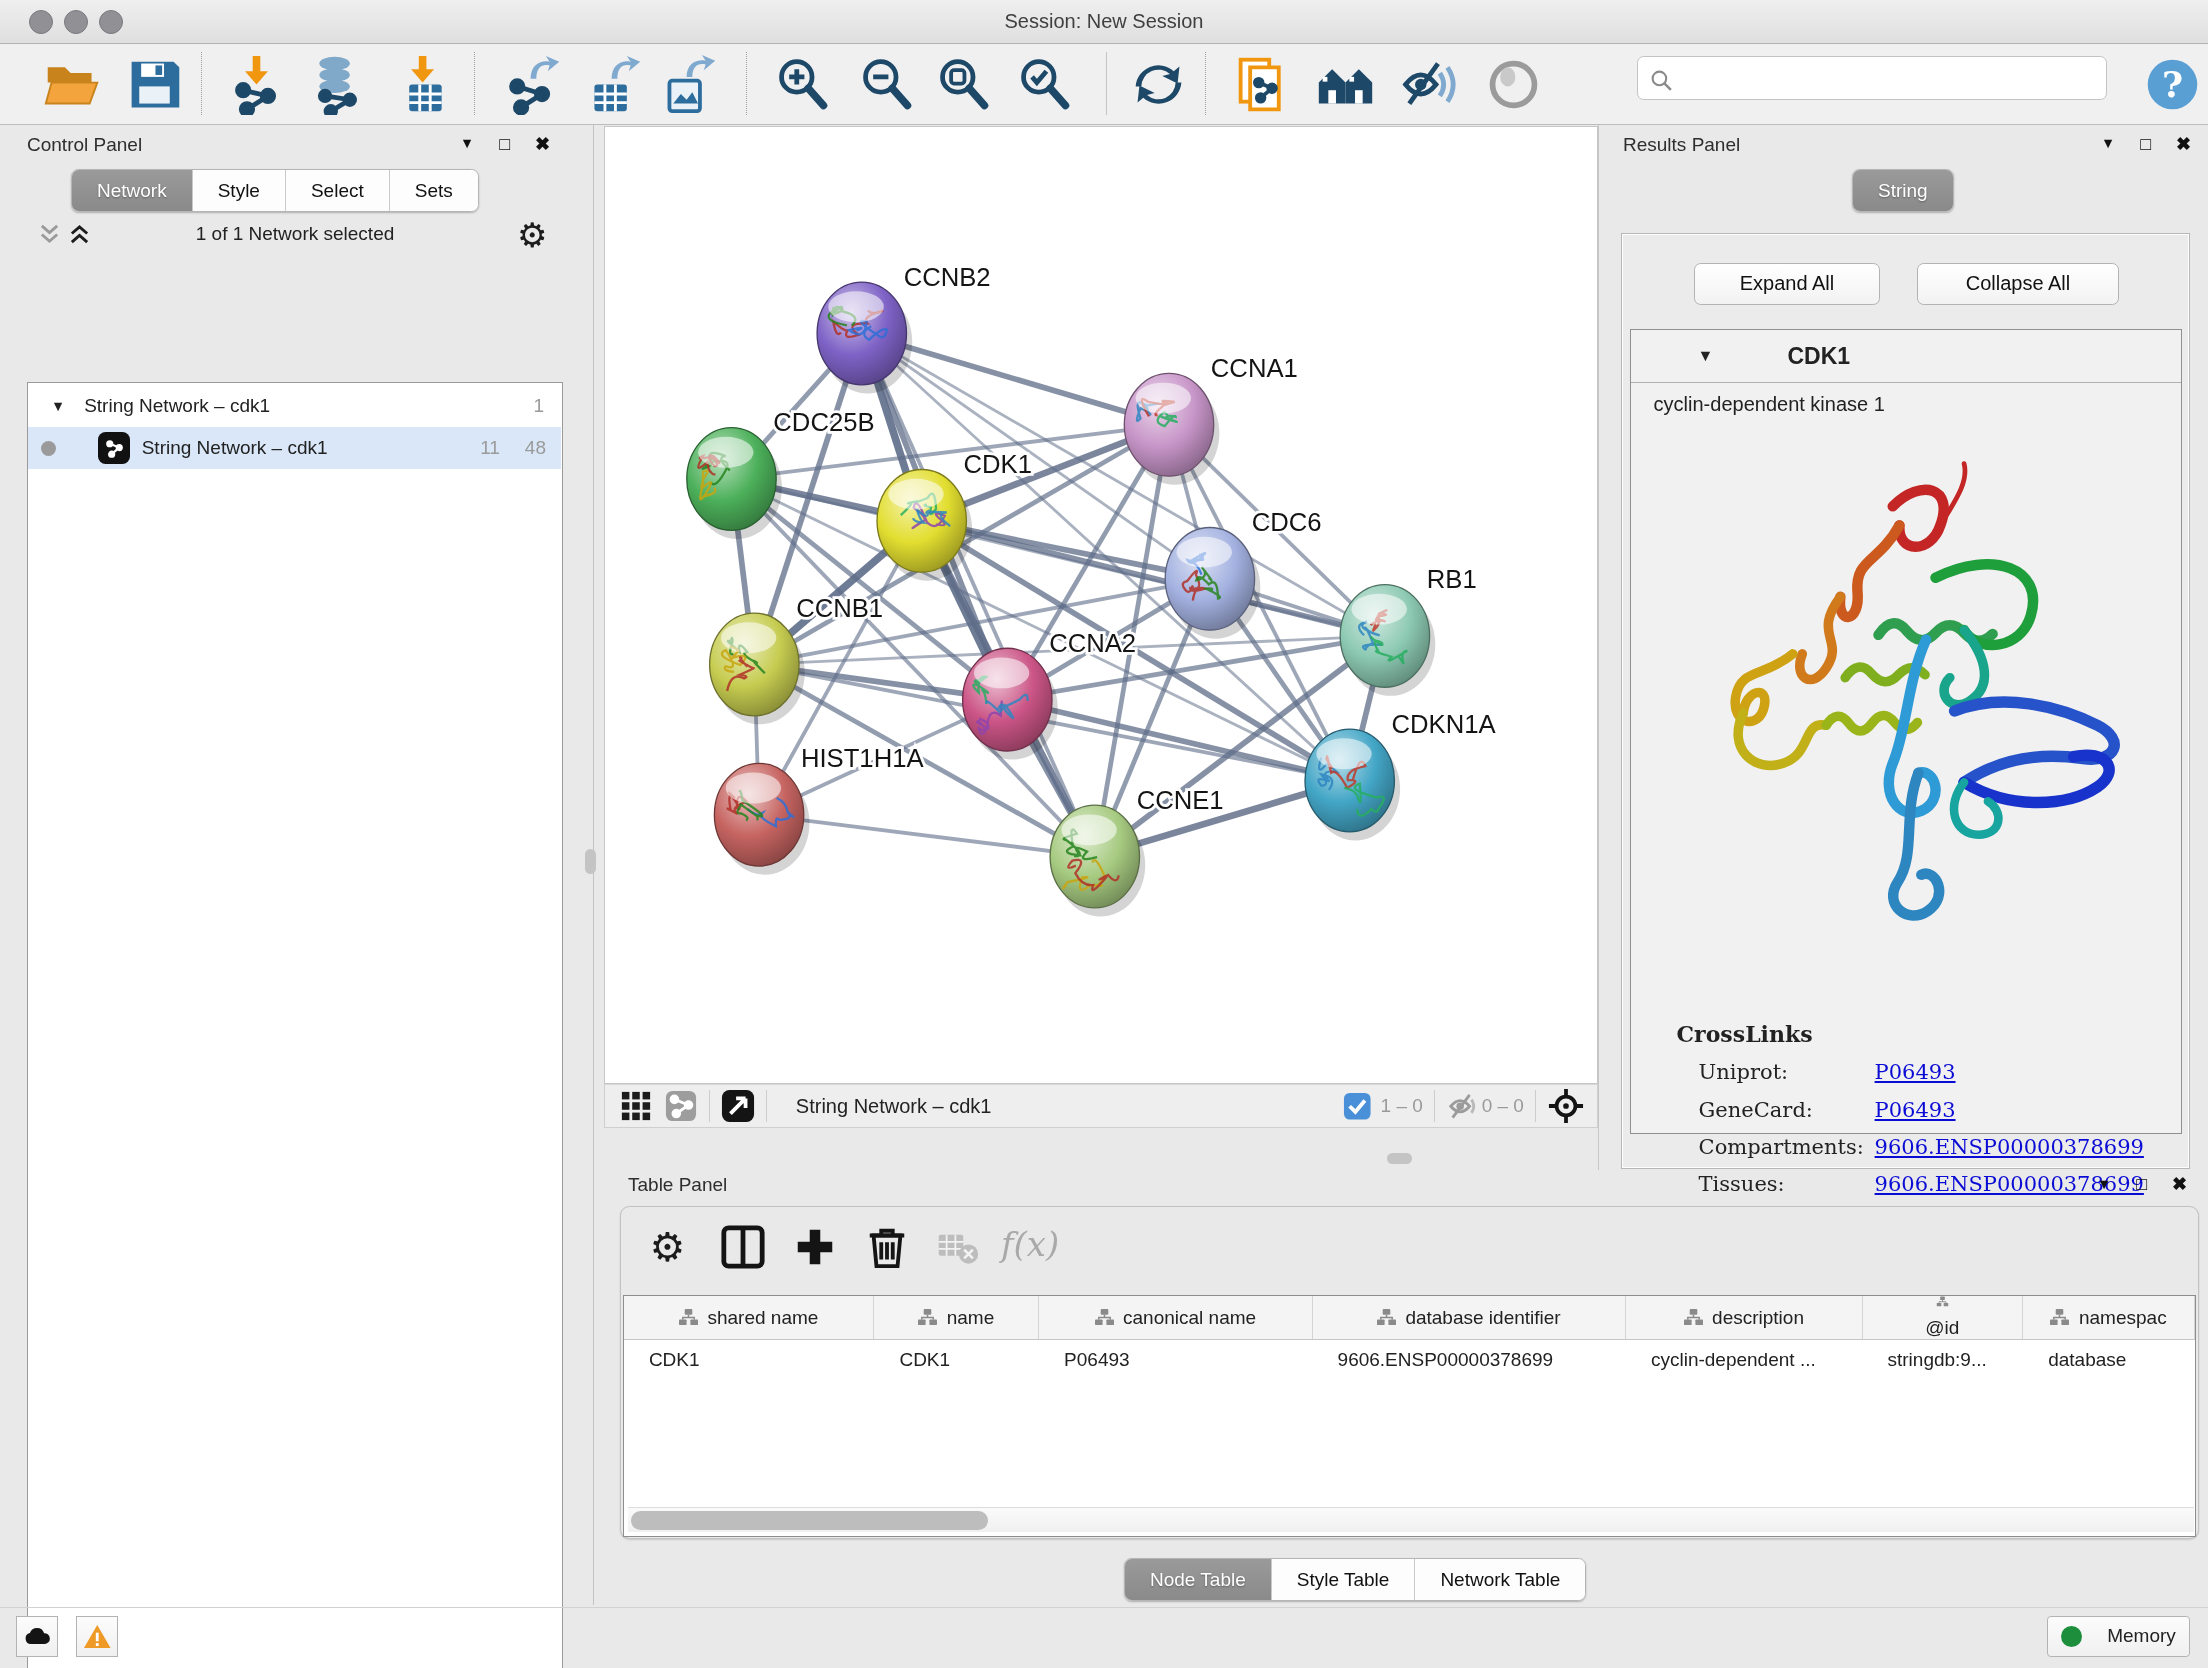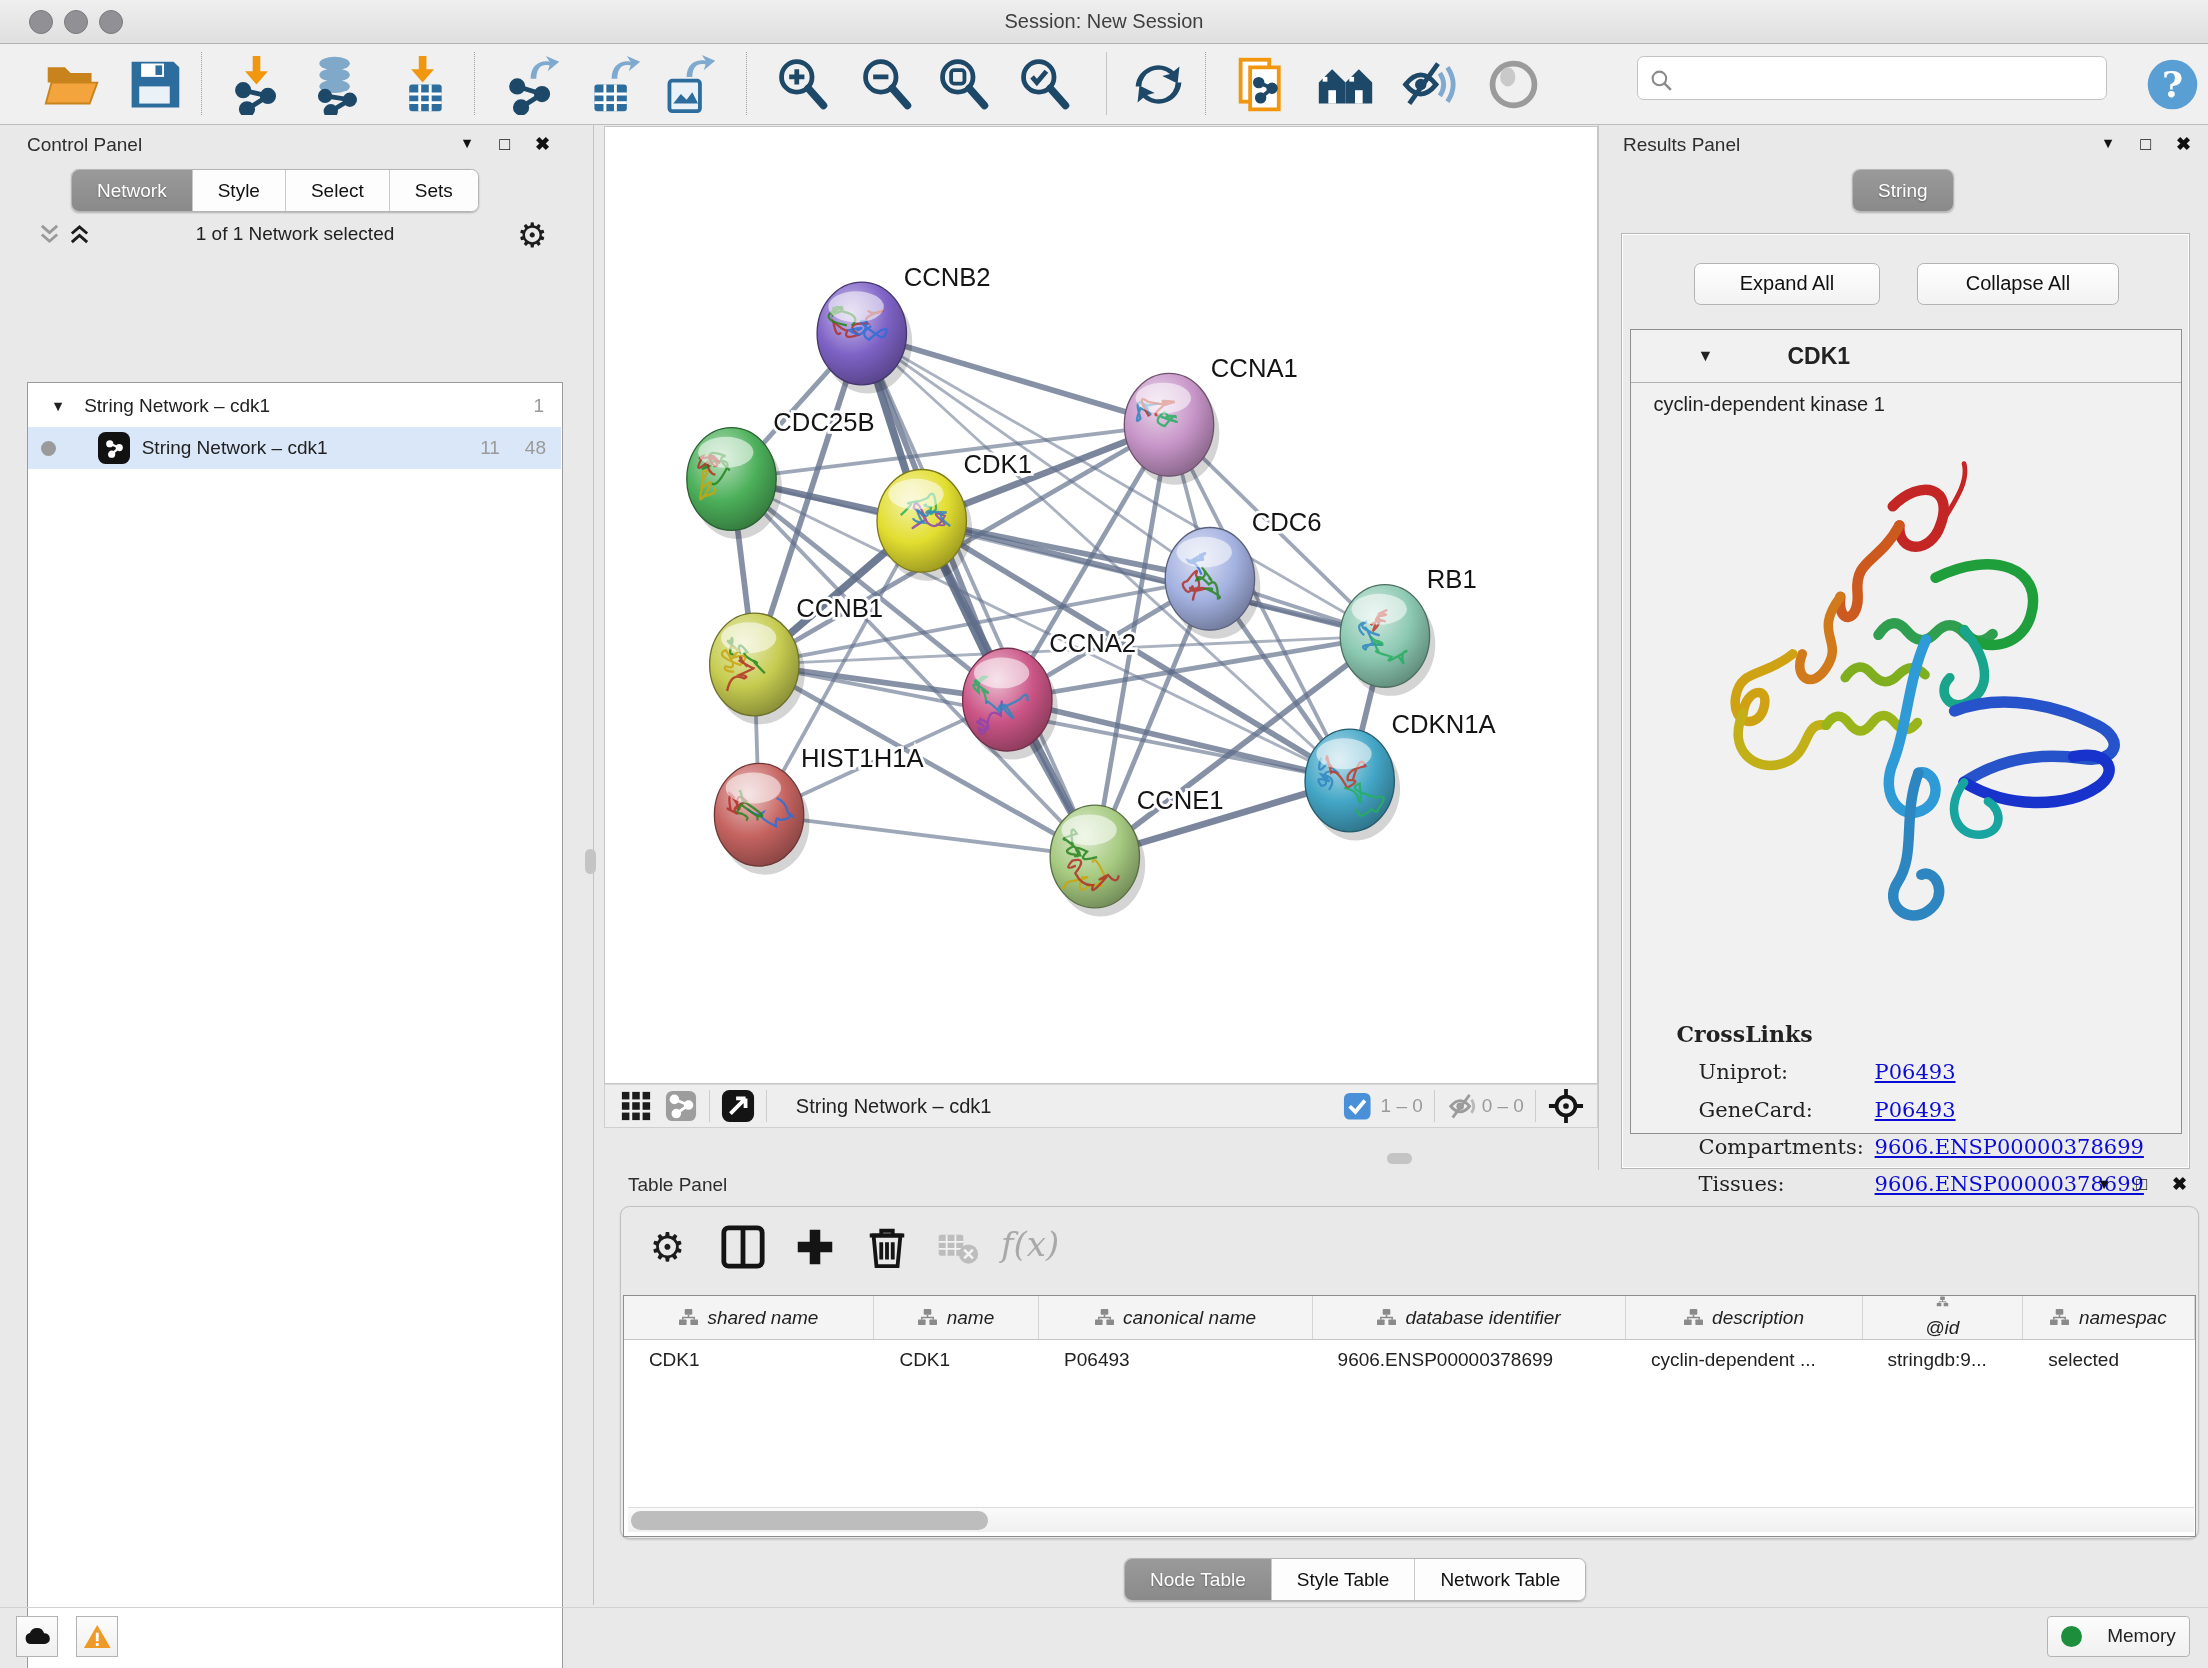--- a/index.html
+++ b/index.html
@@ -84,21 +84,21 @@
   
   #table-panel { left:604px; top:1170px; width:1605px; height:438px; }
   #tp-box { position:absolute; left:16px; top:36px; width:1579px; height:333px;
     background:#e9e9e9; border:1px solid #c2c2c2; border-radius:9.5px; box-shadow:0 1px 1.9px rgba(0,0,0,.15); }
   .tp-icon { position:absolute; top:17px; width:46px; height:46px; }
   #tp-table { position:absolute; left:1.9px; top:88px; width:1573px; height:242px;
     background:#fff; border:1.9px solid #8d8d8d; }
   .th-row { position:absolute; left:0; top:0; height:44px; width:100%; background:#f4f4f4;
     border-bottom:1px solid #c6c6c6; display:flex; }
   .th { display:flex; align-items:center; justify-content:center; gap:9.5px; font-size:19px;
-    border-right:1px solid #d4d4d4;font-style:italic; }
+    border-right:1px solid #d4d4d4; }
   .td-row { position:absolute; left:0; top:44px; height:40px; width:100%; display:flex; }
   .td { display:flex; align-items:center; font-size:19px; padding-left:25px; }
   #tp-scroll { position:absolute; left:3.8px; bottom:3.8px; width:1566px; height:25px;
     background:linear-gradient(#fafafa,#f0f0f0); border-top:1px solid #ddd; }
   #tp-thumb { position:absolute; left:3.8px; top:2.9px; width:357px; height:19px; background:#bdbdbd; border-radius:9.5px; }
 
   
   #statusbar { left:0; top:1607px; width:2208px; height:61px; border-top:1.9px solid #d2d2d2; }
   .sb-btn { position:absolute; top:7.6px; height:41px; background:linear-gradient(#fcfcfc,#f0f0f0);
     border:1px solid #b3b3b3; display:flex; align-items:center; justify-content:center; }
@@ -795,21 +795,21 @@
             <span>namespac</span>
           </div>
         </div>
       <div class="td-row" id="tp-datarow">
           <div class="td" style="width: 251px;">CDK1</div>
           <div class="td" style="width: 165px;">CDK1</div>
           <div class="td" style="width: 274px;">P06493</div>
           <div class="td" style="width: 314px;">9606.ENSP00000378699</div>
           <div class="td" style="width: 237px;">cyclin-dependent ...</div>
           <div class="td" style="width: 161px;">stringdb:9...</div>
-          <div class="td" style="width: 172px;">selected</div>
+          <div class="td" style="width: 172px;">database</div>
         </div>
       <div id="tp-scroll">
         <div id="tp-thumb"></div>
       </div>
     </div>
   </div>
 
   <div class="seg" style="left:520px; top:388px">
     <div class="tab sel">Node Table</div>
     <div class="tab">Style Table</div>

